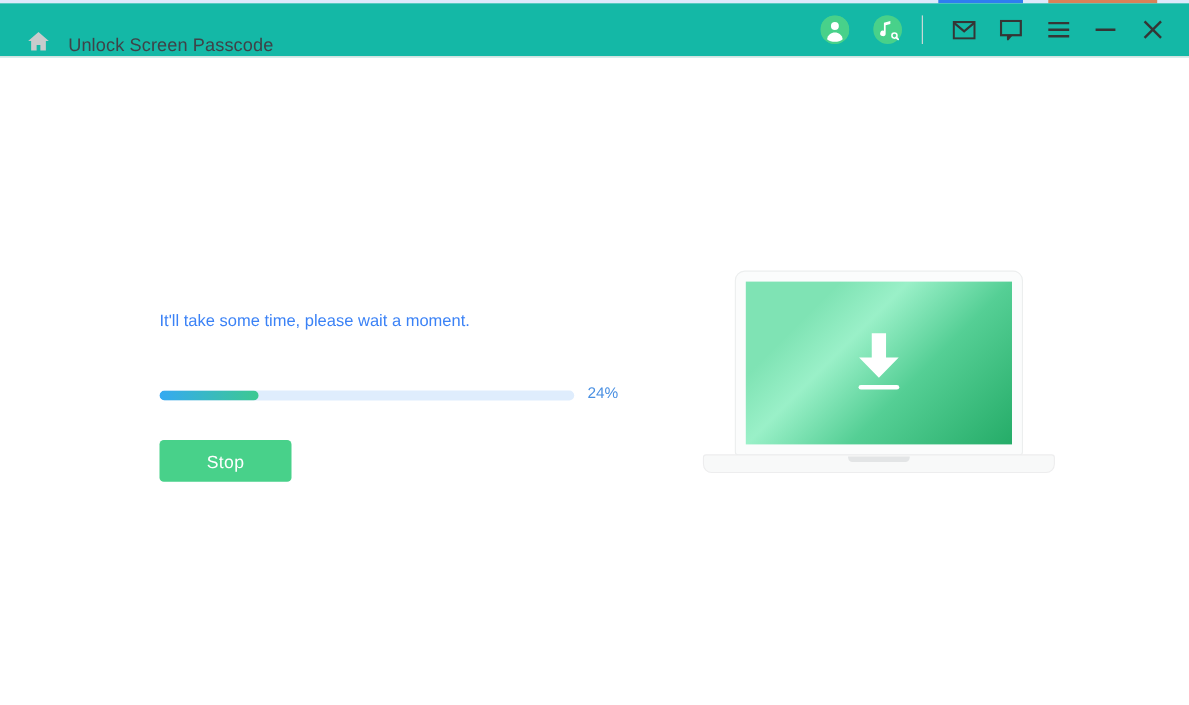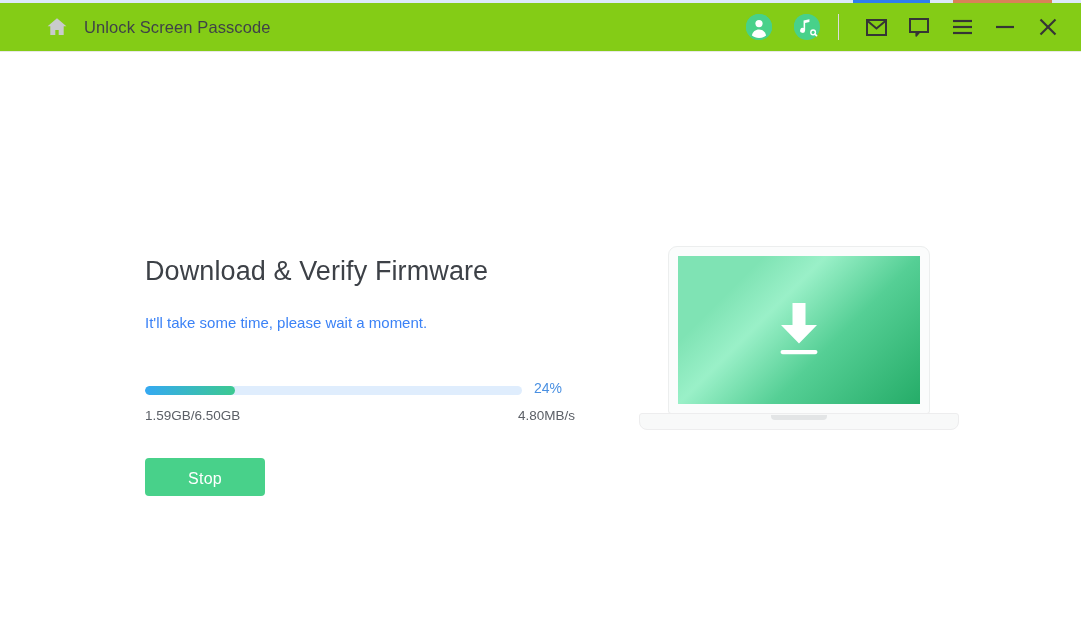--- a/index.html
+++ b/index.html
@@ -47,25 +47,24 @@
     width: 1081px;
     height: 638px;
     background: #ffffff;
     box-sizing: border-box;
   }
 
   
   .titlebar {
     position: relative;
     height: 48px;
-    background: #84cc16;
+    background: #14b8a6;
     border-bottom: 1px solid #e8e8e8;
     display: flex;
-    align-items: center;
-    padding-left: 22px;
+    align-items: flex-end;
   }
   .home-icon {
     margin-left: 22px;
     width: 26px;
     height: 26px;
     display: flex;
     align-items: center;
     justify-content: center;
     color: #c8c8c8;
   }
@@ -344,34 +343,29 @@
         </svg>
       </div>
 
     </div>
   </div>
 
   <div class="content">
 
     <div class="panel-left">
 
-      <h1 class="headline">Download &amp; Verify Firmware</h1>
       <p class="subline">It'll take some time, please wait a moment.</p>
 
       <div class="progress-row">
         <div class="progress-track">
           <div class="progress-fill" style="width: 24%;"></div>
         </div>
         <span class="progress-pct">24%</span>
       </div>
 
-      <div class="progress-meta">
-        <span class="meta-left">1.59GB/6.50GB</span>
-        <span class="meta-right">4.80MB/s</span>
-      </div>
 
       <button class="stop-button">Stop</button>
     </div>
 
     <div class="laptop">
       <div class="laptop-lid">
         <div class="laptop-screen">
           <svg class="dl-arrow" viewBox="0 0 62 62">
             <path fill="#ffffff" d="M24.5 4 h13 v22 h11.5 L31 44.5 13 26 h11.5 z"></path>
             <rect x="12.5" y="51" width="37" height="4.2" rx="2.1" fill="#ffffff"></rect>

